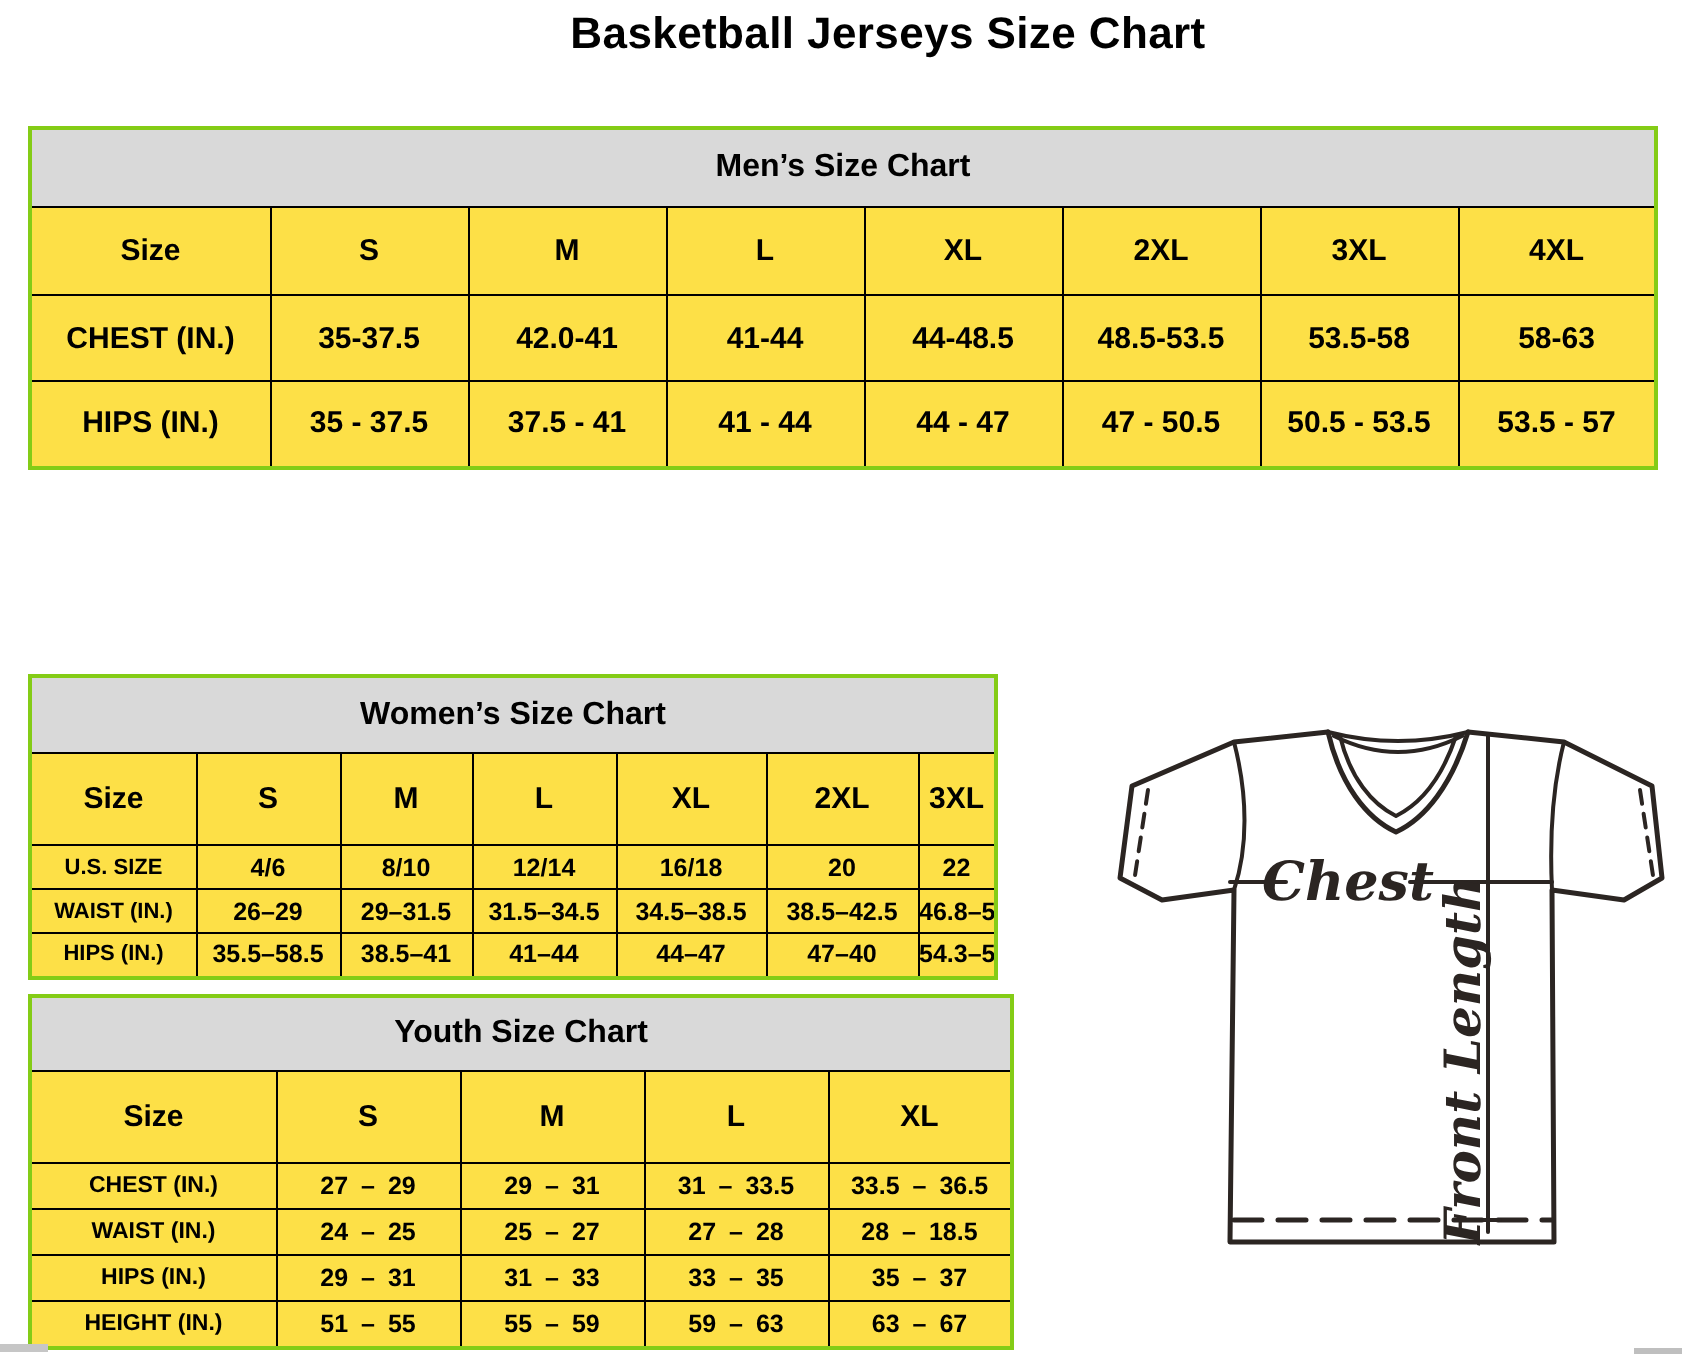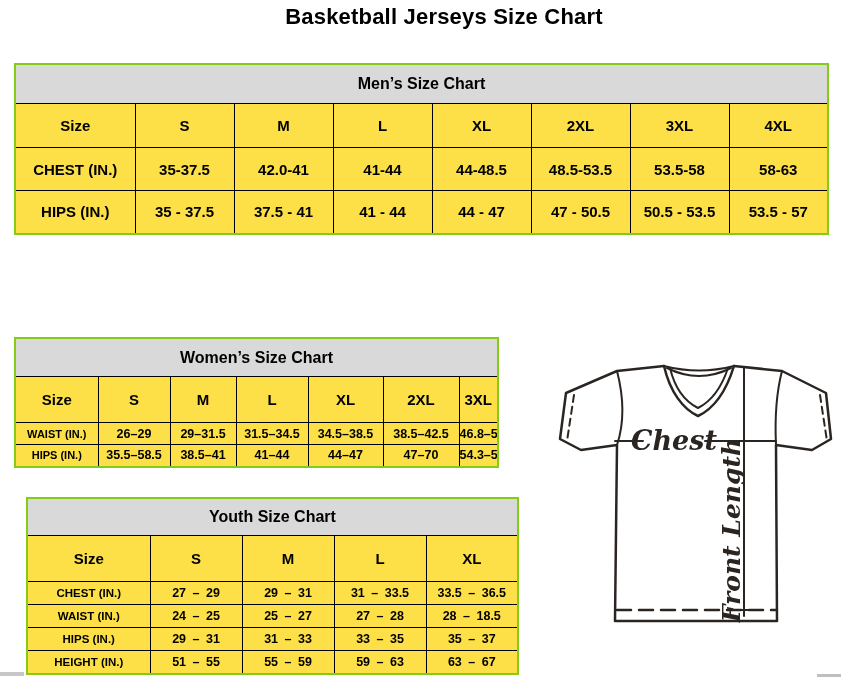--- a/index.html
+++ b/index.html
@@ -29,21 +29,21 @@
   .mens tbody tr { height:43px; }
   .mens tbody th, .mens tbody td { font-size:15px; }
   
   .womens { left:14px; top:300px; width:485px;margin-top:37px; }
   .womens tr.band th { height:37px; }
   .womens tr.cols th { height:45px; font-size:15px; }
   .womens tbody tr { height:22px; }
   .womens tbody th { font-size:11px; }
   .womens tbody td { font-size:12.5px; }
   
-  .youth { left:14px; top:497px; width:493px;margin-left:12px; }
+  .youth { left:14px; top:497px; width:493px; }
   .youth tr.band th { height:36px; }
   .youth tr.cols th { height:45px; font-size:15px; }
   .youth tbody tr { height:23px; }
   .youth tbody th { font-size:11.5px; }
   .youth tbody td { font-size:12.5px; word-spacing:3px;text-align:center; }
   
   .jersey { position:absolute; left:556px; top:358px; width:282px; height:272px; }
   .jersey text {
     font-family:"DejaVu Serif", serif; font-style:italic; font-weight:bold;
     fill:#2b2522;
@@ -129,35 +129,44 @@
         <th>S</th>
         <th>M</th>
         <th>L</th>
         <th>XL</th>
         <th>2XL</th>
         <th>3XL</th>
       </tr>
     </thead>
     <tbody>
       <tr>
+        <th>U.S. SIZE</th>
+        <td>4/6</td>
+        <td>8/10</td>
+        <td>12/14</td>
+        <td>16/18</td>
+        <td>20</td>
+        <td>22</td>
+      </tr>
+      <tr>
         <th>WAIST (IN.)</th>
         <td>26–29</td>
         <td>29–31.5</td>
         <td>31.5–34.5</td>
         <td>34.5–38.5</td>
         <td>38.5–42.5</td>
         <td>46.8–50.3</td>
       </tr>
       <tr>
         <th>HIPS (IN.)</th>
         <td>35.5–58.5</td>
         <td>38.5–41</td>
         <td>41–44</td>
         <td>44–47</td>
-        <td>47–70</td>
+        <td>47–40</td>
         <td>54.3–58.3</td>
       </tr>
     </tbody>
   </table>
 
   <table class="tbl youth">
     <colgroup>
       <col style="width:123px">
         <col>
         <col>

